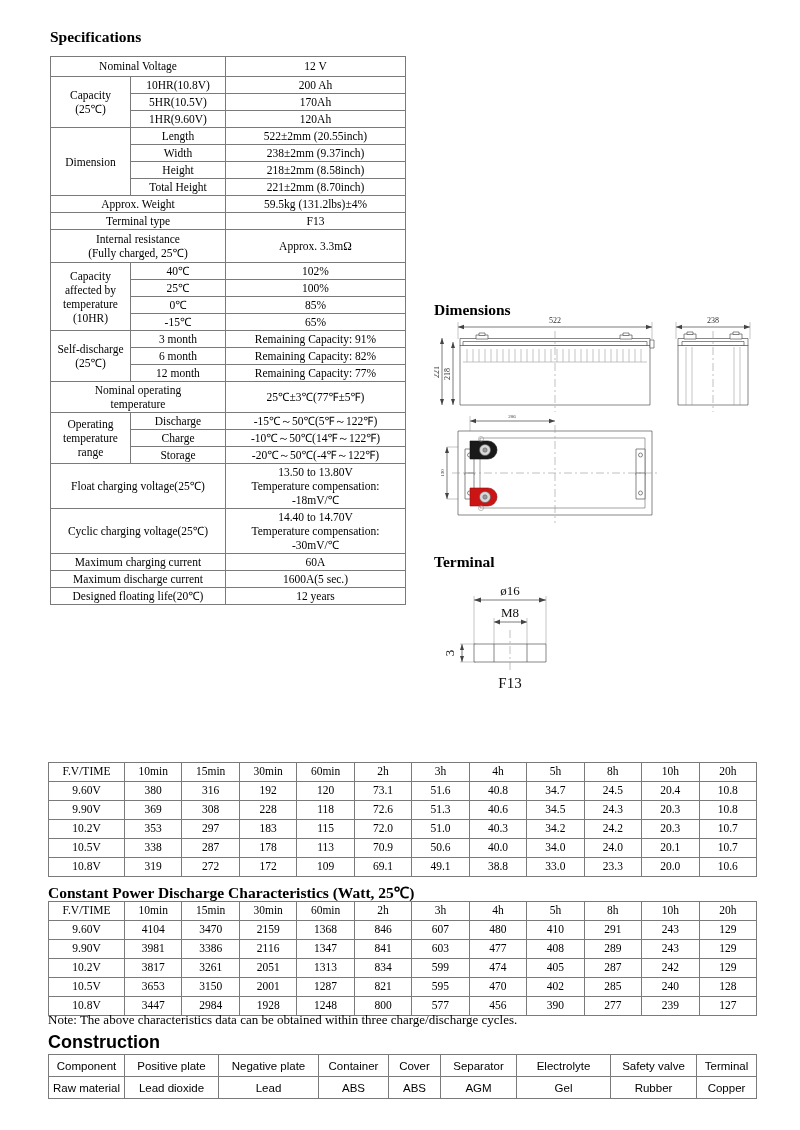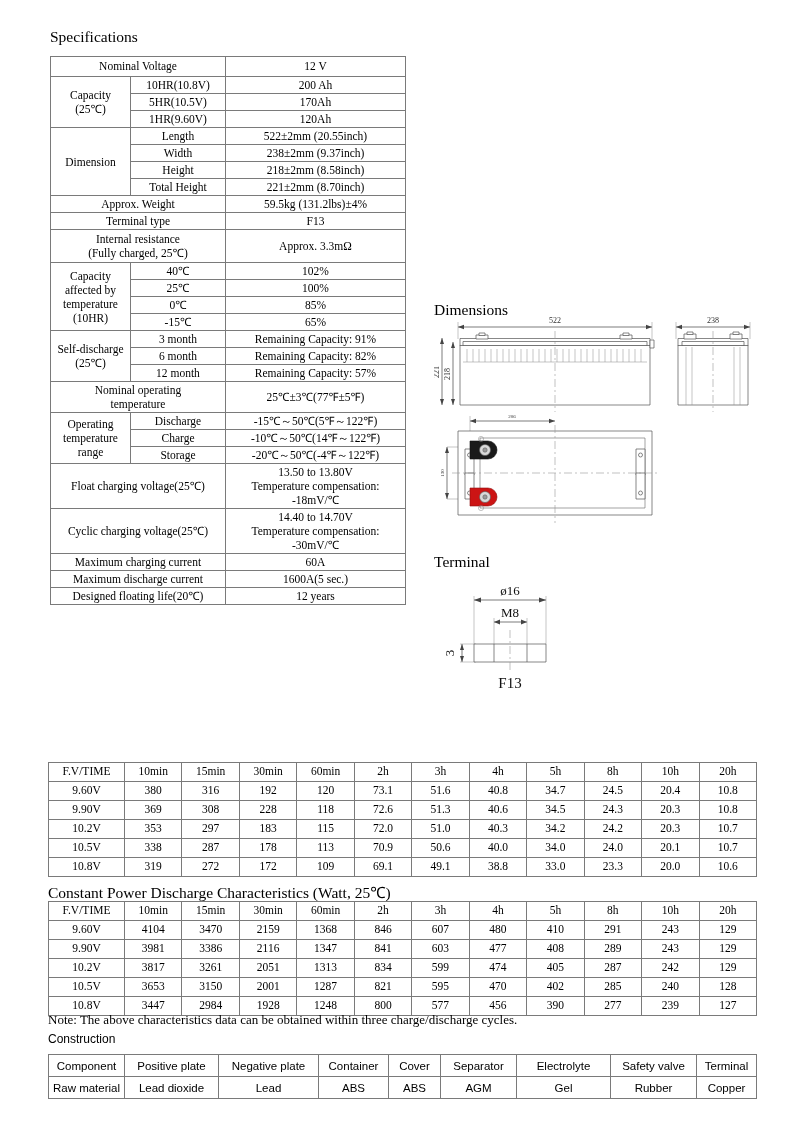--- a/index.html
+++ b/index.html
@@ -5,23 +5,23 @@
   html,body{margin:0;padding:0;}
   body{
     width:800px;height:1130px;background:#ffffff;
     font-family:"Liberation Serif",serif;
     color:#000;position:relative;overflow:hidden;
   }
   .page{position:relative;width:800px;height:1130px;}
 
   h2.section{
     font-family:"Liberation Serif",serif;
-    font-weight:normal;font-size:15.5px;margin:0;padding:0;
+    font-weight:bold;font-size:15.5px;margin:0;padding:0;
   }
-  h2.section.sans{font-family:"Liberation Sans",sans-serif;font-size:12px;}
+  h2.section.sans{font-family:"Liberation Sans",sans-serif;font-size:18px;}
 
   
   table{border-collapse:collapse;padding-left:17px;}
   table.spec, table.disc, table.constr{
     border:1px solid #7a7a7a;
   }
   table.spec td{
     border:1px solid #7a7a7a;
     font-size:11.5px;
     text-align:center;
@@ -187,21 +187,21 @@
           </td>
           <td>3 month</td>
           <td>Remaining Capacity: 91%</td>
         </tr>
         <tr>
           <td>6 month</td>
           <td>Remaining Capacity: 82%</td>
         </tr>
         <tr>
           <td>12 month</td>
-          <td>Remaining Capacity: 57%</td>
+          <td>Remaining Capacity: 77%</td>
         </tr>
 
         <tr>
           <td class="lbl" colspan="2" style="height:28px">
             <div>Nominal operating</div>
             <div>temperature</div>
           </td>
           <td>25℃±3℃(77℉±5℉)</td>
         </tr>
 

